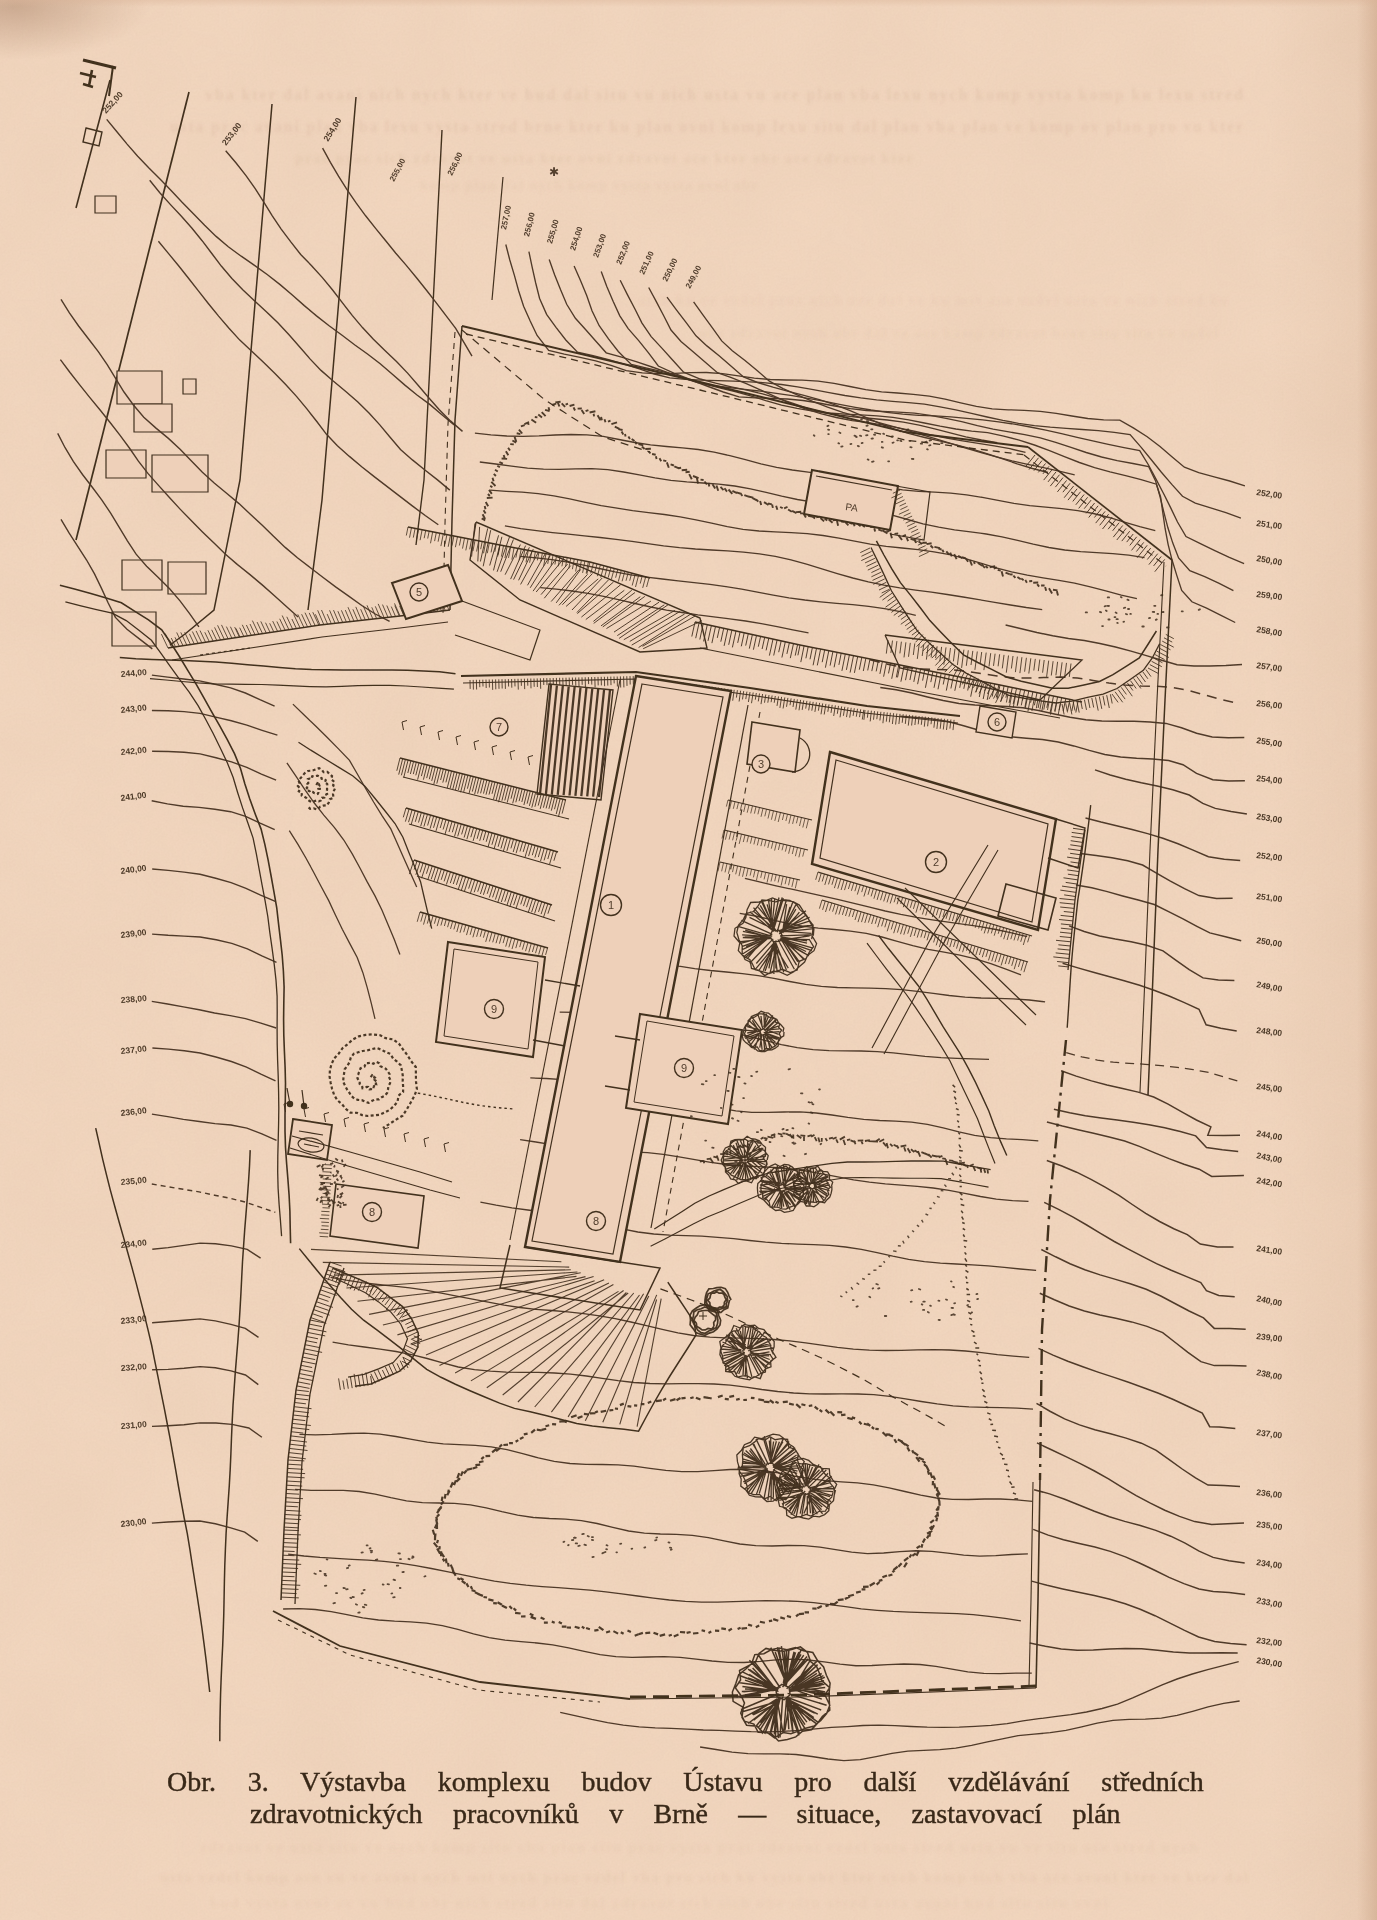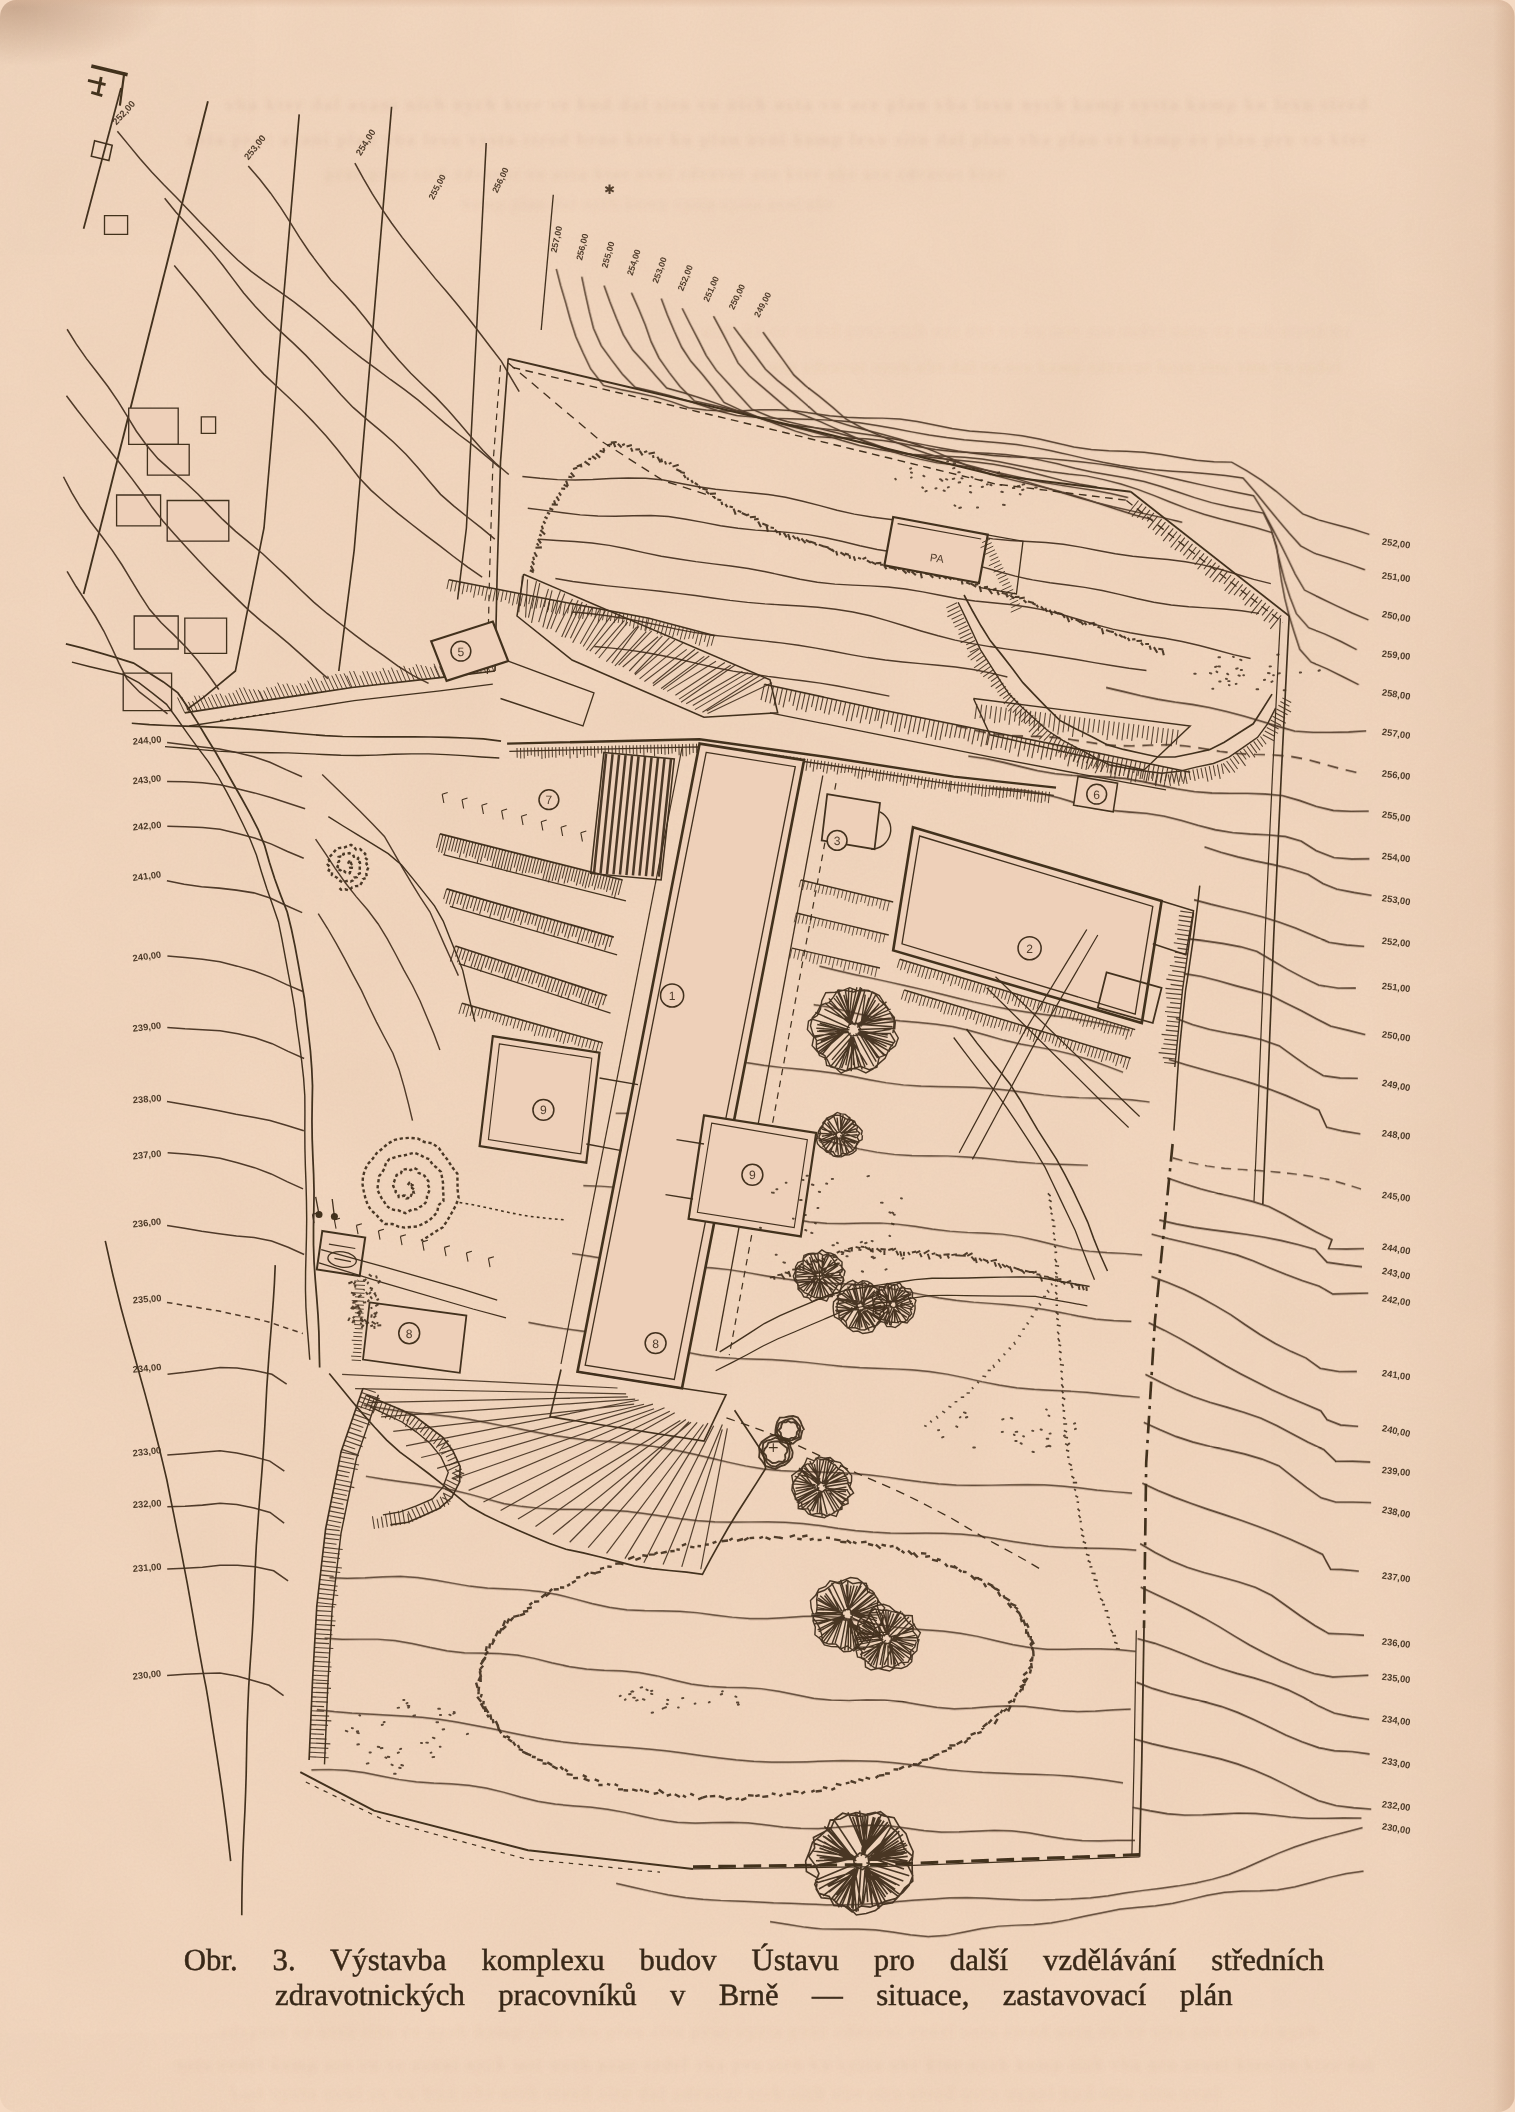--- a/index.html
+++ b/index.html
@@ -1,15 +1,15 @@
 <!DOCTYPE html>
 <html><head><meta charset="utf-8">
 <style>
 html,body{margin:0;padding:0;background:#f5dac3;}
-#pg{position:relative;width:1377px;height:1920px;overflow:hidden;border-radius:15px;}
+#pg{position:relative;width:1377px;height:1920px;overflow:hidden;}
 </style></head><body>
 <div id="pg">
 <svg width="1377" height="1920" viewBox="0 0 1377 1920">
 <defs>
 <filter id="grain">
           <feTurbulence type="fractalNoise" baseFrequency="0.5" numOctaves="2" seed="11" result="n"></feTurbulence>
 <feColorMatrix in="n" type="matrix" values="0 0 0 0 0.4  0 0 0 0 0.25  0 0 0 0 0.14  0.7 0.5 0 0 0"></feColorMatrix>
 <feComposite operator="in" in2="SourceGraphic"></feComposite>
         </filter>
 <filter id="blotch">

